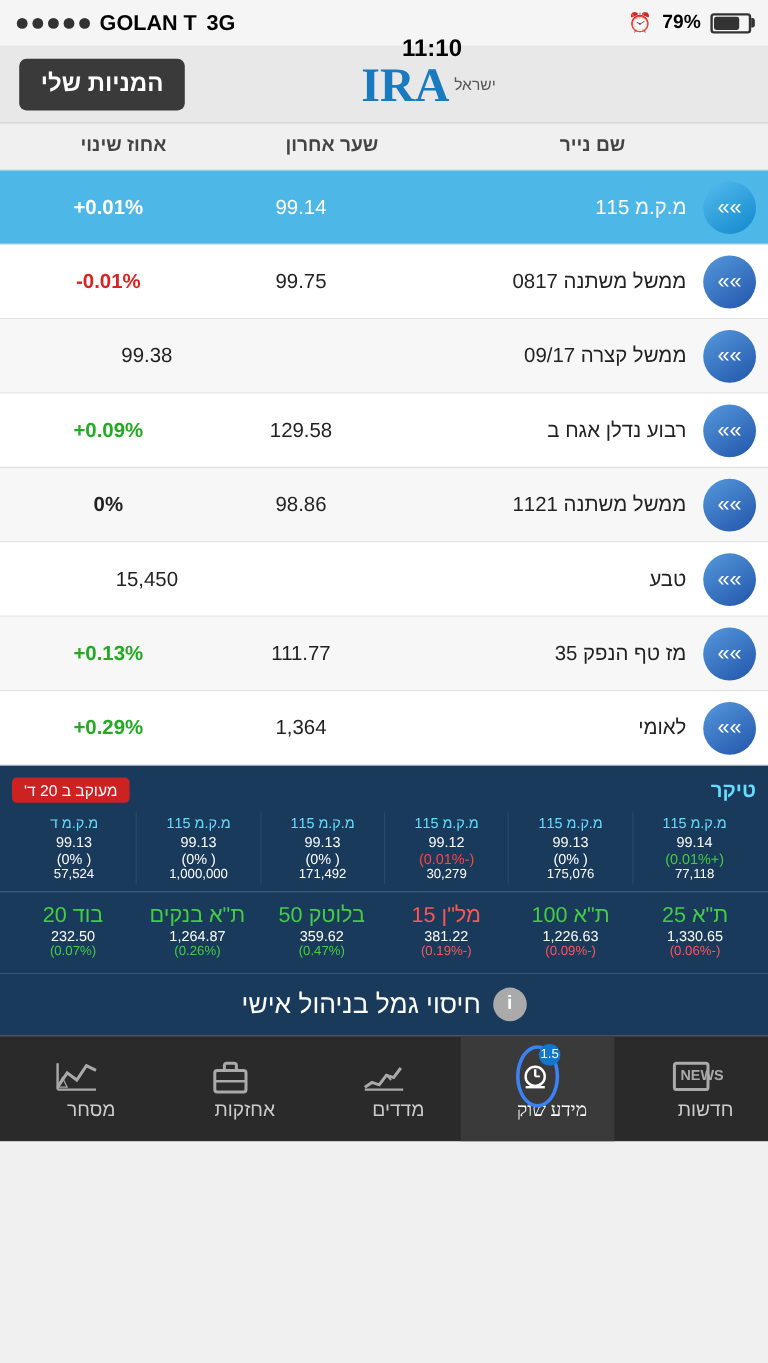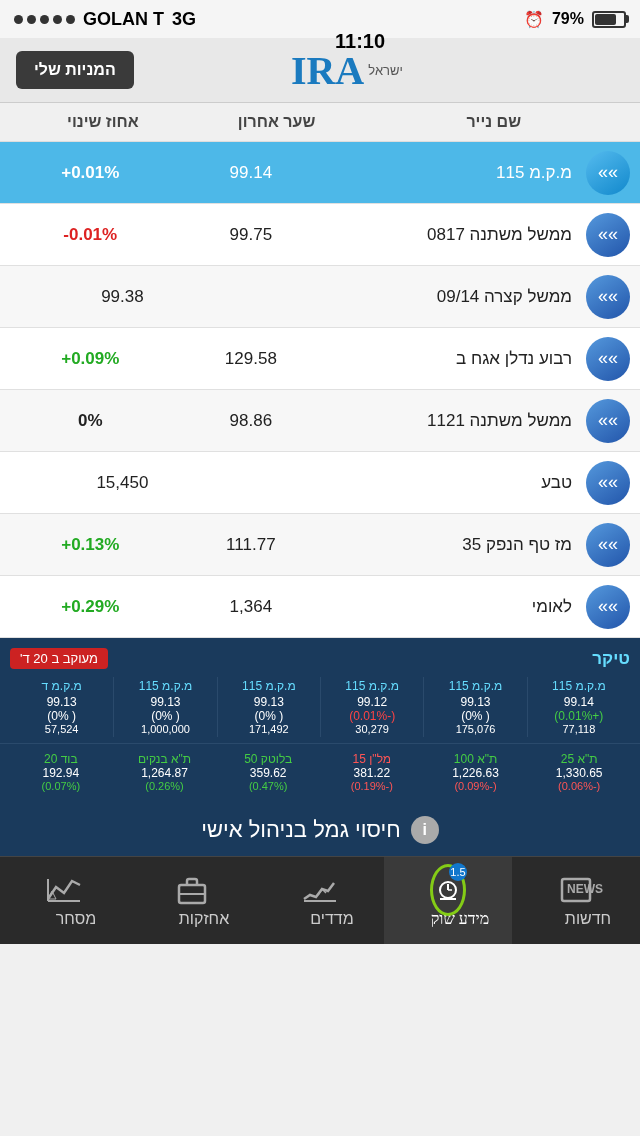--- a/index.html
+++ b/index.html
@@ -35,21 +35,21 @@
       justify-content: space-between;
       padding: 0 16px;
       border-bottom: 1px solid #ccc;
     }
     .menu-button {
       background: #3a3a3a;
       color: white;
       border: none;
       border-radius: 6px;
       padding: 10px 18px;
-      font-size: 16px;
+      font-size: 20px;
       font-weight: bold;
       direction: rtl;
     }
     .logo-area { text-align: center; }
 
     
     .table-header {
       background: #f0f0f0;
       display: flex;
       flex-direction: row-reverse;
@@ -146,21 +146,21 @@
       padding: 6px 10px 10px 10px;
       border-top: 1px solid #2a4a6c;
     }
     .index-grid {
       display: grid;
       grid-template-columns: repeat(6, 1fr);
       gap: 2px;
       direction: rtl;
     }
     .idx-cell { text-align: center; padding: 2px; }
-    .idx-name { color: #44cc44; font-size: 12px; }
+    .idx-name { color: #44cc44; font-size: 18px; }
     .idx-price { color: white; font-size: 12px; }
     .idx-change-r { color: #ff5555; font-size: 11px; }
     .idx-change-g { color: #44cc44; font-size: 11px; }
 
     
     .banner {
       background: #1a3a5c;
       color: white;
       text-align: center;
       padding: 12px;
@@ -208,24 +208,24 @@
     .nav-label { color: #cccccc; font-size: 16px; direction: rtl; margin-left: 24px; }
     .nav-label.active-label { color: #ffffff; font-family: Liberation Serif, serif; }
 
     
     svg { overflow: visible; }
 
     .active-circle {
       width: 52px;
       height: 52px;
       border-radius: 50%;
-      border: 3px solid #84cc16;
-      display: flex;
-      align-items: center;
-      justify-content: center;
+      border: 3px solid #3b82f6;
+      display: flex;
+      align-items: center;
+      justify-content: flex-start;
       background: transparent;
       position: relative;
     }
     .active-badge {
       position: absolute;
       top: -4px;
       right: -4px;
       background: #1177cc;
       color: white;
       font-size: 11px;
@@ -290,21 +290,21 @@
 
   <div class="stock-row white">
     <button class="nav-btn">««</button>
     <div class="stock-name">ממשל משתנה 0817</div>
     <div class="stock-price">99.75</div>
     <div class="stock-change red">-0.01%</div>
   </div>
 
   <div class="stock-row gray">
     <button class="nav-btn">««</button>
-    <div class="stock-name">ממשל קצרה 09/14</div>
+    <div class="stock-name">ממשל קצרה 09/17</div>
     <div class="stock-price">99.38</div>
   </div>
 
   <div class="stock-row white">
     <button class="nav-btn">««</button>
     <div class="stock-name">רבוע נדלן אגח ב</div>
     <div class="stock-price">129.58</div>
     <div class="stock-change green">+0.09%</div>
   </div>
 
@@ -417,21 +417,21 @@
     </div>
 
     <div class="idx-cell">
       <div class="idx-name">ת"א בנקים</div>
       <div class="idx-price">1,264.87</div>
       <div class="idx-change-g">(0.26%)</div>
     </div>
 
     <div class="idx-cell">
       <div class="idx-name">בוד 20</div>
-      <div class="idx-price">192.94</div>
+      <div class="idx-price">232.50</div>
       <div class="idx-change-g">(0.07%)</div>
     </div>
 
   </div>
 </div>
 
 <div class="banner">
   <div class="info-btn">i</div>
   <span>חיסוי גמל בניהול אישי</span>
 </div>

